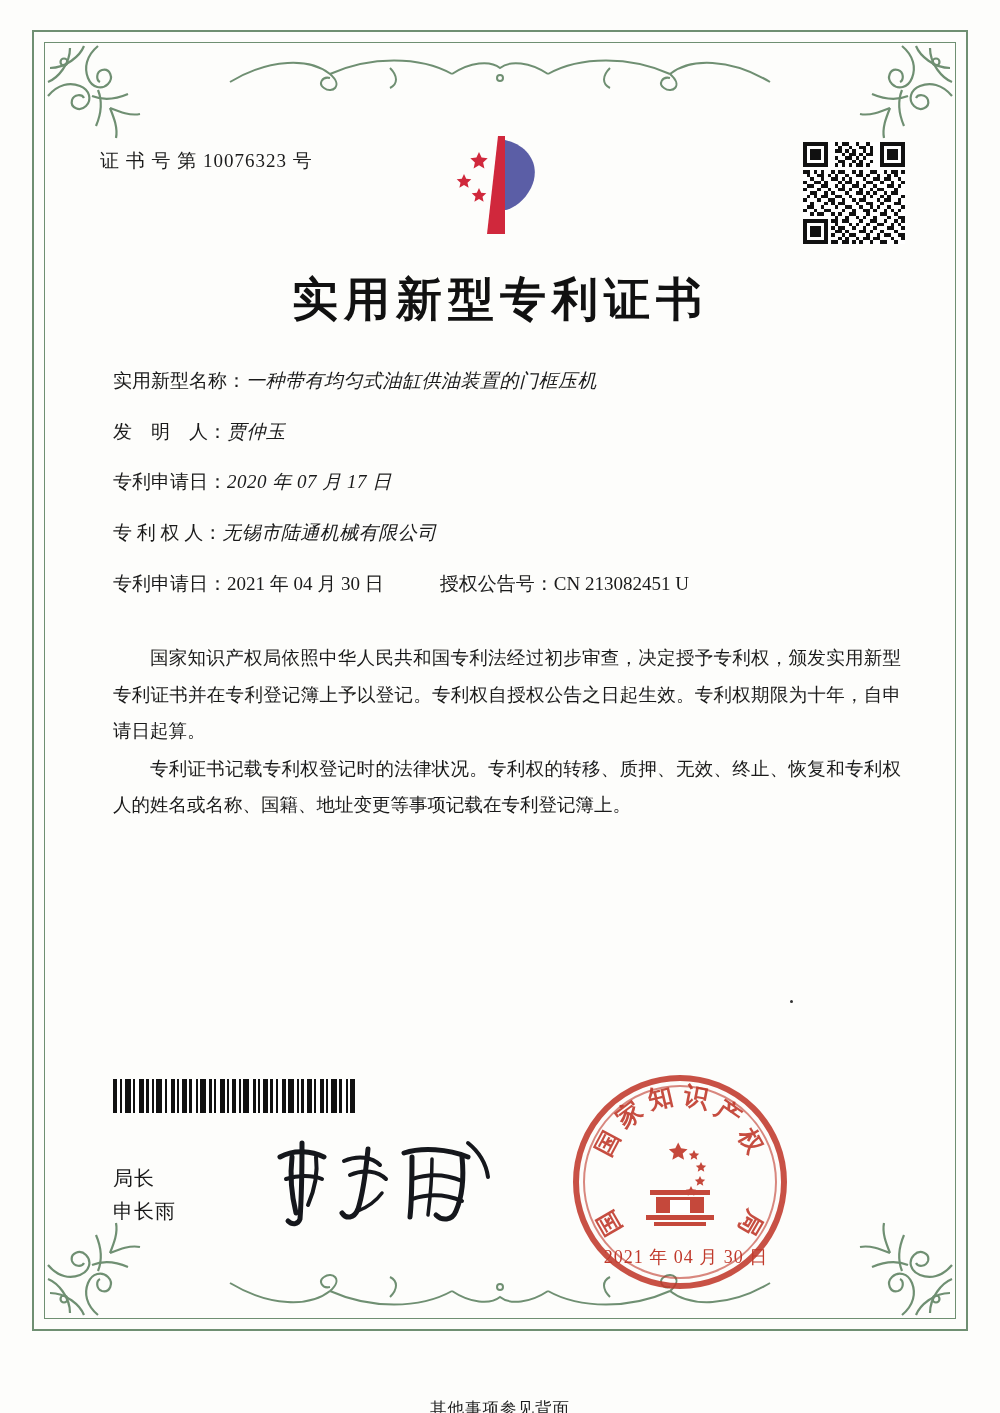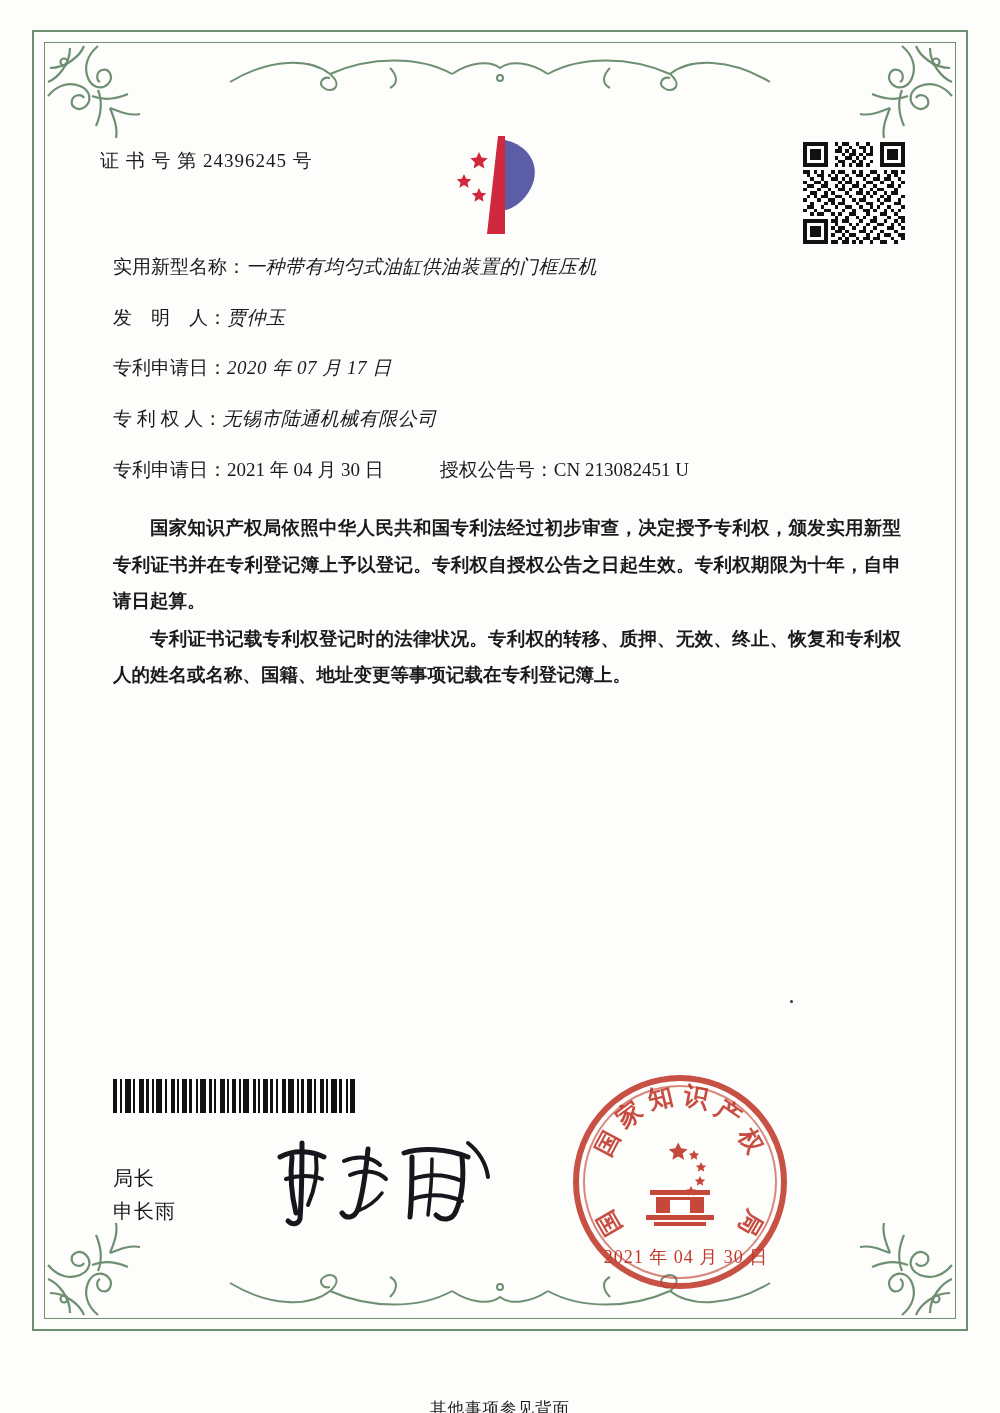--- a/index.html
+++ b/index.html
@@ -132,27 +132,26 @@
     flex: 1 1 auto;
     letter-spacing: 0.5px;
     font-style: italic;
   }
   .field-row.inline-two .field-second-label {
     margin-left: 56px;
     white-space: pre;
   }
 
   .paragraphs {
-    margin-top: 28px;
+    margin-top: 44px;
     font-size: 18.5px;
     line-height: 1.95;
     text-align: justify;
     padding-left: 18px;
     padding-right: 4px;
-    font-weight: bold;
   }
   .paragraphs p {
     margin: 0 0 2px 0;
     text-indent: 2em;
   }
 
   
   .barcode {
     position: absolute;
     left: 113px;
@@ -314,21 +313,21 @@
       <path d="M450 26 C 464 38, 452 46, 444 40 C 438 36, 442 28, 450 30"></path>
       <circle cx="280" cy="30" r="3"></circle>
       <path d="M170 20 C 178 28, 178 36, 170 40"></path>
       <path d="M390 20 C 382 28, 382 36, 390 40"></path>
     </svg>
   </div>
 
   <div class="content">
 
     <div class="top-row">
-      <div class="cert-no">证 书 号 第 24396245 号</div>
+      <div class="cert-no">证 书 号 第 10076323 号</div>
 
       <div class="logo">
         <svg viewBox="0 0 130 115">
           <path d="M63 6 L70 6 L70 104 L52 104 Z" fill="#d0283c"></path>
           <path d="M70 10 C 96 16, 106 38, 96 58 C 88 74, 74 80, 70 80 Z" fill="#5b5ea6"></path>
           <g fill="#d0283c">
             <path d="M44 22 l2.6 5.6 6.1 .7 -4.6 4.1 1.3 6 -5.4-3.1 -5.4 3.1 1.3-6 -4.6-4.1 6.1-.7z"></path>
             <path d="M29 44 l2.2 4.7 5.1 .6 -3.8 3.4 1.1 5 -4.6-2.6 -4.6 2.6 1.1-5 -3.8-3.4 5.1-.6z"></path>
             <path d="M44 58 l2.2 4.7 5.1 .6 -3.8 3.4 1.1 5 -4.6-2.6 -4.6 2.6 1.1-5 -3.8-3.4 5.1-.6z"></path>
           </g>
@@ -558,20 +557,21 @@
               <rect x="14" y="28" width="1" height="1"></rect>
               <rect x="16" y="28" width="1" height="1"></rect>
               <rect x="19" y="28" width="1" height="1"></rect>
               <rect x="22" y="28" width="2" height="1"></rect>
               <rect x="26" y="28" width="1" height="1"></rect>
           </g>
         </svg>
       </div>
     </div>
 
+    <div class="title">实用新型专利证书</div>
 
     <div class="fields">
       <div class="field-row">
         <span class="field-label">实用新型名称：</span>
         <span class="field-value">一种带有均匀式油缸供油装置的门框压机</span>
       </div>
       <div class="field-row">
         <span class="field-label">发　明　人：</span>
         <span class="field-value">贾仲玉</span>
       </div>

